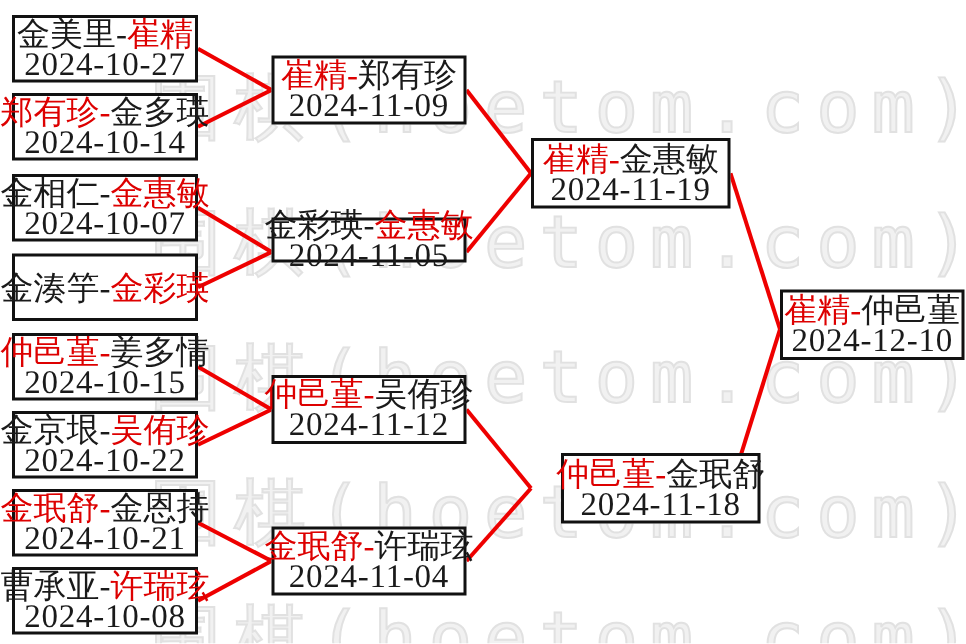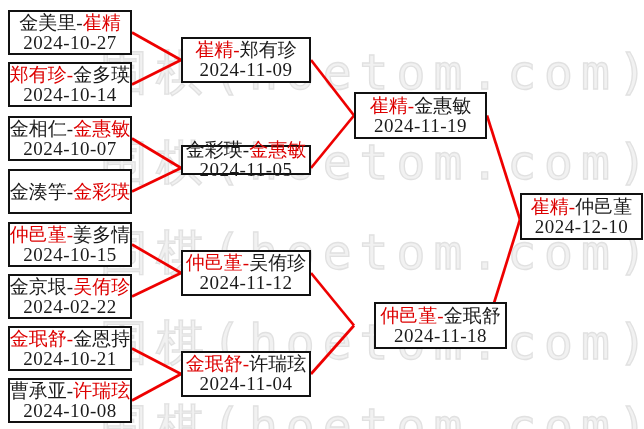--- a/index.html
+++ b/index.html
@@ -20,21 +20,21 @@
   
   svg.wires { position:absolute; left:0; top:0; z-index:1; }
   .conn { stroke:var(--accent); stroke-width:2.7; stroke-linecap:butt; }
 
   
   .match {
     position:absolute; z-index:2;
     background:#ffffff; border:2px solid var(--ink);
     display:flex; flex-direction:column; justify-content:center; align-items:center;
     text-align:center; color:#1a1a1a;
-    font-size:19px; line-height:20px;
+    font-size:22px; line-height:20px;
   }
   .names { white-space:nowrap; }
   .p1::after { content:"-"; }        
   .win { color:var(--win); }
   .date { white-space:nowrap; letter-spacing:0.5px; }
 </style>
 </head>
 <body>
 
 <div class="stage">
@@ -76,21 +76,21 @@
   </div>
   <div class="match" style="left:8px;top:169px;width:124px;height:45px">
     <div class="names"><span class="p1">金湊竽</span><span class="p2 win">金彩瑛</span></div>
   </div>
   <div class="match" style="left:8px;top:222px;width:124px;height:45px">
     <div class="names"><span class="p1 win">仲邑堇</span><span class="p2">姜多情</span></div>
     <div class="date">2024-10-15</div>
   </div>
   <div class="match" style="left:8px;top:274px;width:124px;height:45px">
     <div class="names"><span class="p1">金京垠</span><span class="p2 win">吴侑珍</span></div>
-    <div class="date">2024-02-22</div>
+    <div class="date">2024-10-22</div>
   </div>
   <div class="match" style="left:8px;top:326px;width:124px;height:45px">
     <div class="names"><span class="p1 win">金珉舒</span><span class="p2">金恩持</span></div>
     <div class="date">2024-10-21</div>
   </div>
   <div class="match" style="left:8px;top:378px;width:124px;height:45px">
     <div class="names"><span class="p1">曹承亚</span><span class="p2 win">许瑞玹</span></div>
     <div class="date">2024-10-08</div>
   </div>
 

